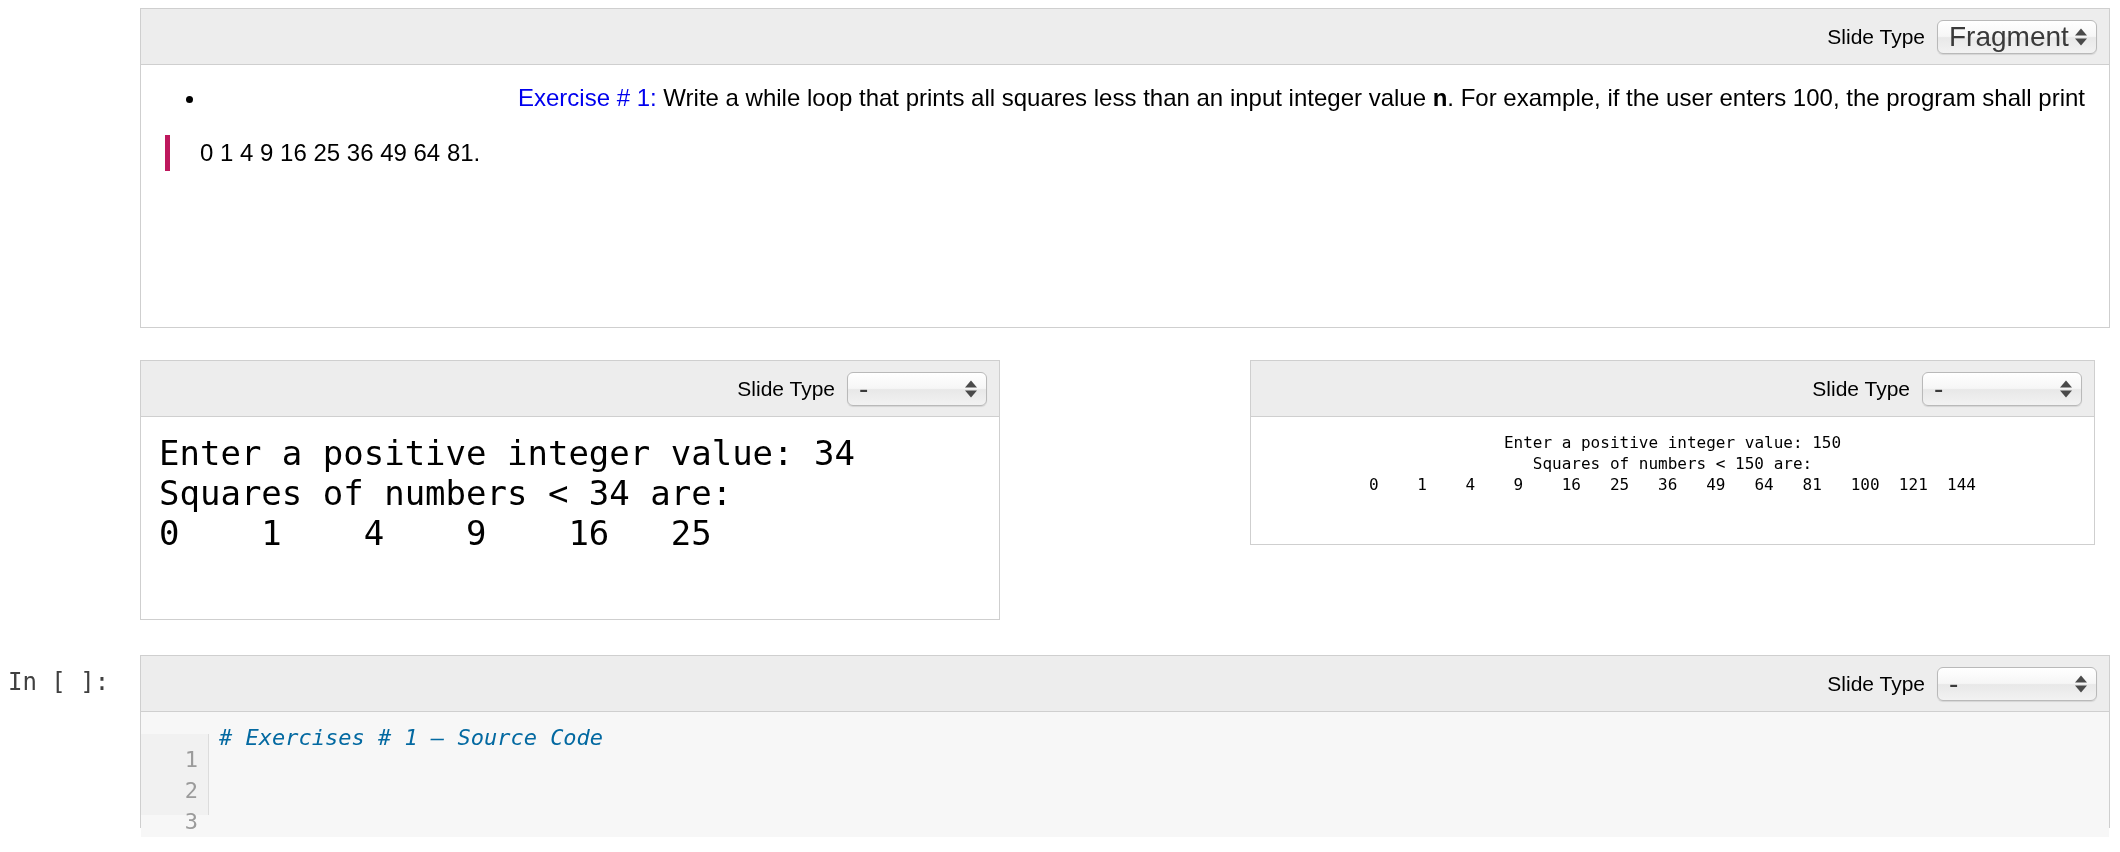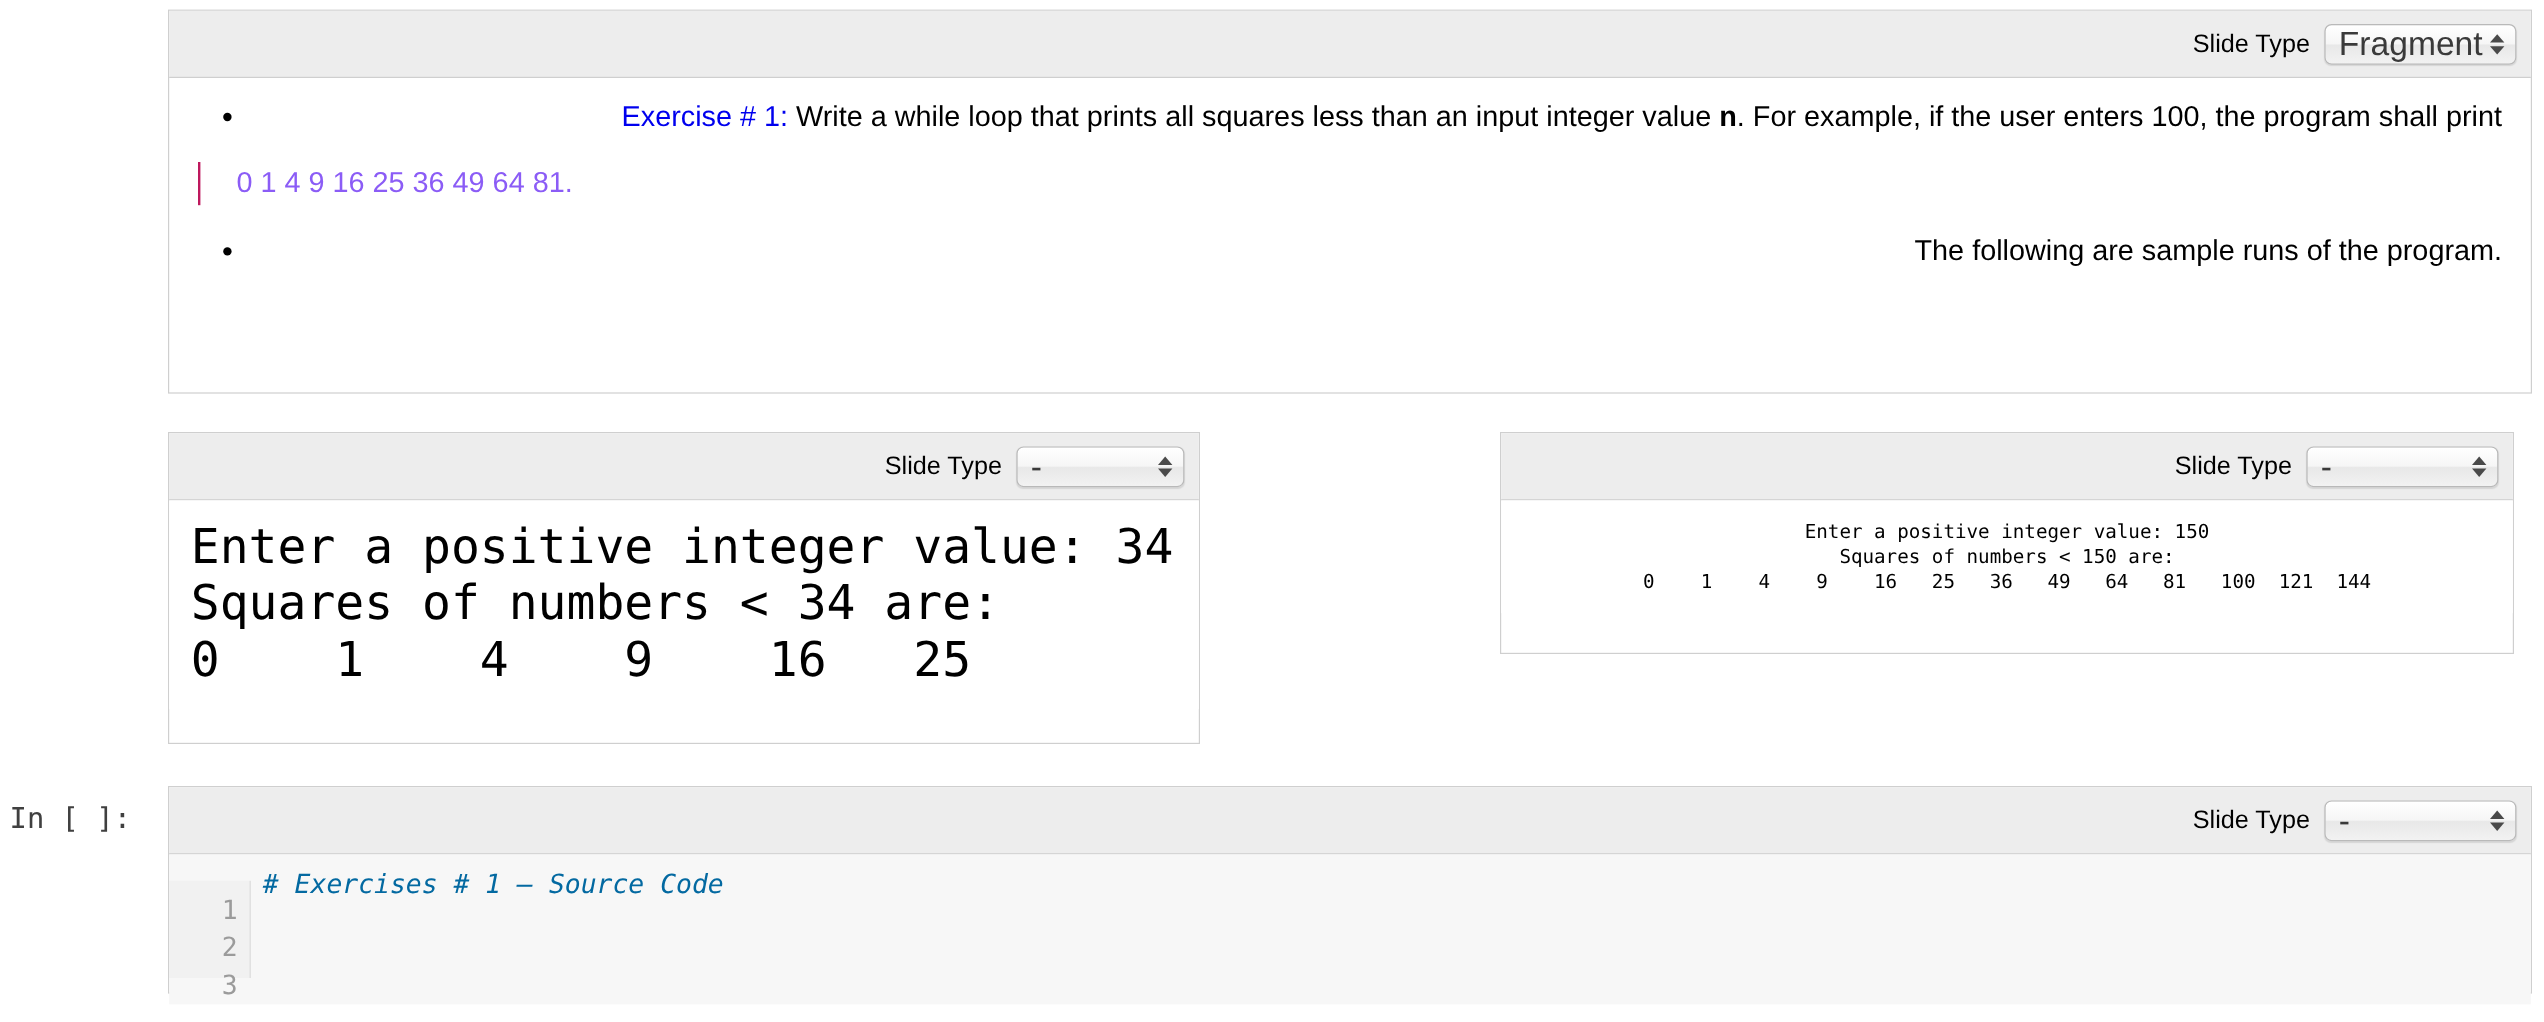--- a/index.html
+++ b/index.html
@@ -103,24 +103,24 @@
     margin: 0;
     text-align: right;
   }
   .ex-link {
     color: #0000ee;
   }
   .strong-n { font-weight: bold; }
   blockquote.md-quote {
     margin: 20px 0 22px 0;
     padding: 2px 0 2px 30px;
-    border-left: 2px solid #be185d;
+    border-left: 5px solid #be185d;
     font-size: 24px;
     line-height: 1.35;
-    color: #8b5cf6;
+    color: #000000;
   }
 
   
   #output-cell-left {
     left: 140px;
     top: 360px;
     width: 860px;
     height: 260px;
   }
   #output-cell-right {
@@ -132,21 +132,21 @@
   .out-body {
     background: #ffffff;
     padding: 16px 18px;
   }
   pre.out-text {
     margin: 0;
     font-family: "DejaVu Sans Mono", monospace;
     color: #000000;
     white-space: pre;
   }
-  pre.out-text.big  { font-size: 40px; line-height: 1.18; letter-spacing: 0px; }
+  pre.out-text.big  { font-size: 34px; line-height: 1.18; letter-spacing: 0px; }
   pre.out-text.small{ font-size: 16px; line-height: 1.30; text-align: center; }
 
   
   #code-cell {
     left: 140px;
     top: 655px;
     width: 1970px;
     height: 173px;
   }
   .prompt {
@@ -206,23 +206,20 @@
         <span class="tri up"></span>
         <span class="tri down"></span>
       </span>
     </div>
   </div>
   <div class="md-body">
     <ul class="md-list">
       <li><span class="ex-link">Exercise # 1:</span><span> Write a while loop that prints all squares less than an input integer value </span><span class="strong-n">n</span><span>. For example, if the user enters 100, the program shall print</span></li>
     </ul>
     <blockquote class="md-quote">0 1 4 9 16 25 36 49 64 81.</blockquote>
-    <ul class="md-list">
-      <li>The following are sample runs of the program.</li>
-    </ul>
   </div>
 </div>
 
 <div class="cell" id="output-cell-left">
   <div class="cell-header">
     <span class="slide-type-label">Slide Type</span>
     <div class="slide-type-select">
       <span class="slide-type-value">-</span>
       <span class="stepper">
         <span class="tri up"></span>

